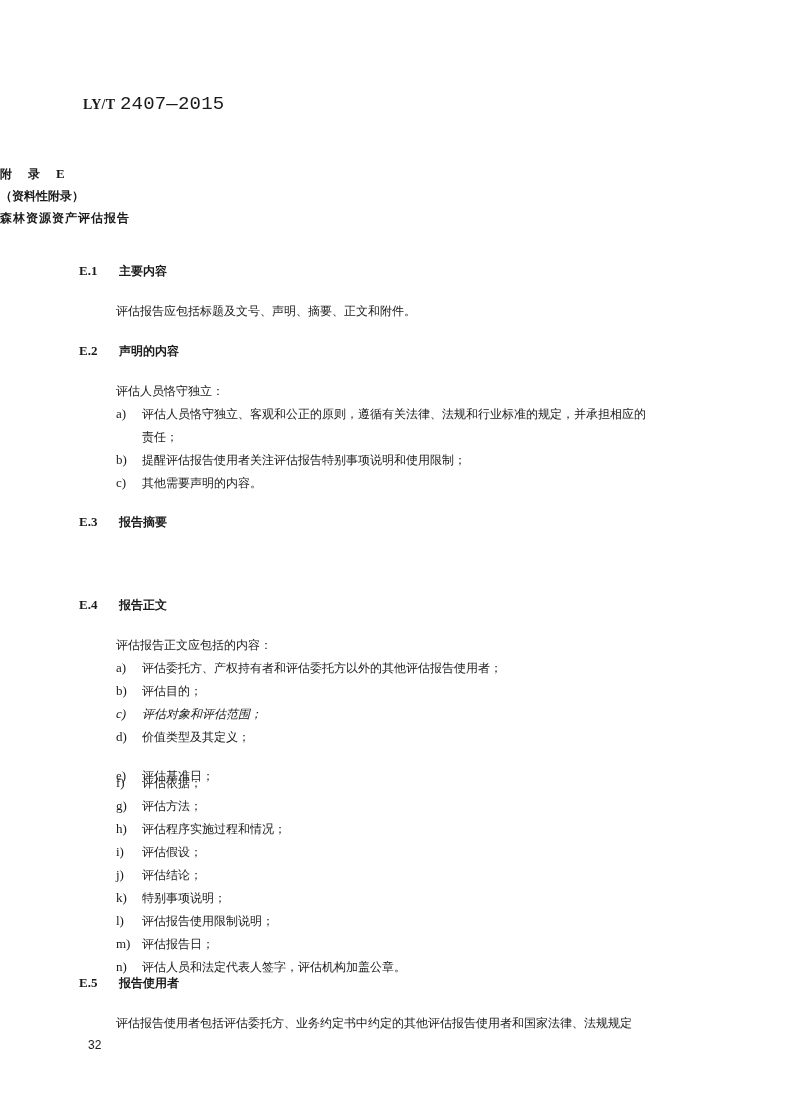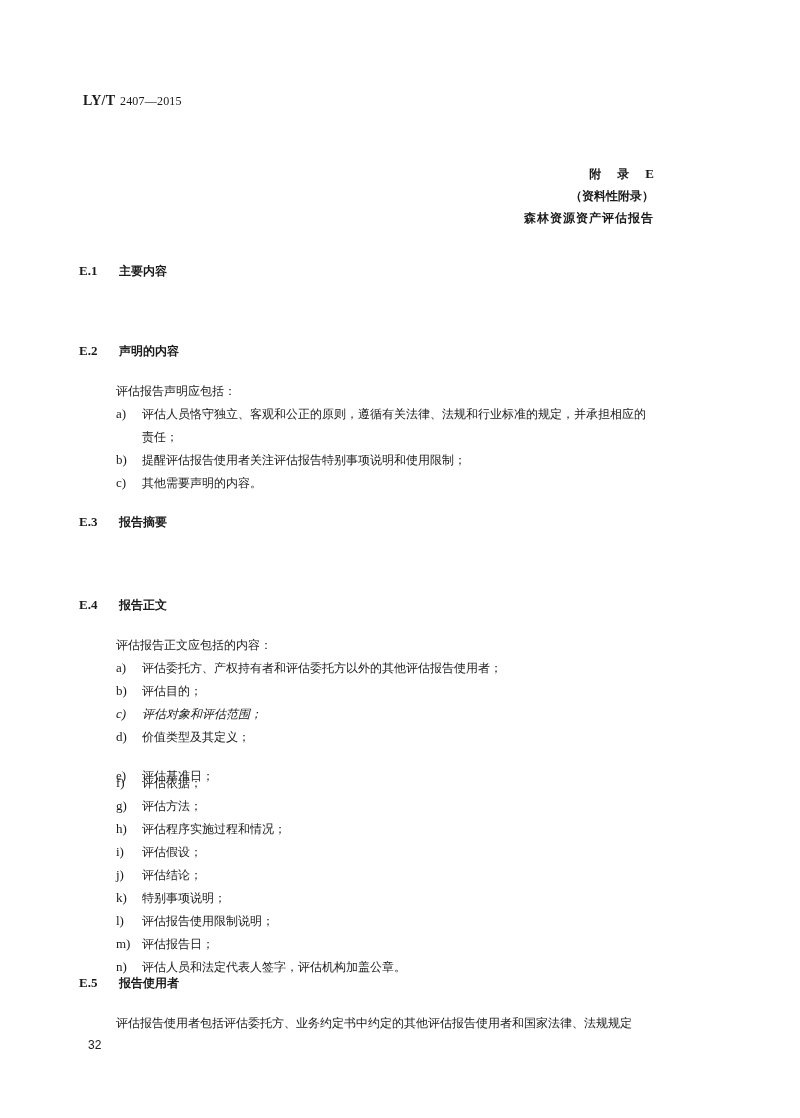--- a/index.html
+++ b/index.html
@@ -27,29 +27,29 @@
       top: 93px;
       font-size: 13px;
       font-weight: bold;
       letter-spacing: 0.2px;
     }
     .std-code .prefix {
       font-family: "Liberation Serif", serif;
       font-size: 14px;
     }
     .std-code .num {
-      font-family: Liberation Serif, serif;
+      font-family: Liberation Mono, monospace;
       font-weight: normal;
-      font-size: 12px;
+      font-size: 19px;
     }
     .appendix-title {
       position: absolute;
       left: 0;
       width: 654px;
-      text-align: right;
+      text-align: left;
       font-weight: bold;
       font-size: 12px;
     }
     .appendix-title.t1 { top: 166px; letter-spacing: 0; }
     .appendix-title.t1 span.gap { display: inline-block; width: 16px; }
     .appendix-title.t2 { top: 188px; }
     .appendix-title.t3 { top: 210px; letter-spacing: 1px; }
     .heading {
       position: absolute;
       left: 79px;
@@ -104,25 +104,26 @@
 
   <div class="appendix-title t1">
     <span>附</span><span class="gap"></span><span>录</span><span class="gap"></span><span style="font-family:'Liberation Serif',serif;font-size:13px;">E</span>
   </div>
   <div class="appendix-title t3">森林资源资产评估报告</div>
   <div class="appendix-title t2">（资料性附录）</div>
 
   <div class="heading" style="top:263px;">
     <span class="num">E.1</span><span>主要内容</span>
   </div>
+  <div class="para" style="top:303px;">评估报告应包括标题及文号、声明、摘要、正文和附件。</div>
 
   <div class="heading" style="top:343px;">
     <span class="num">E.2</span><span>声明的内容</span>
   </div>
-  <div class="para" style="top:383px;">评估报告声明应包括：</div>
+  <div class="para" style="top:383px;">评估人员恪守独立：</div>
   <div class="list-item" style="top:406px;">
     <span class="mark">a)</span><span>评估人员恪守独立、客观和公正的原则，遵循有关法律、法规和行业标准的规定，并承担相应的</span>
   </div>
   <div class="cont" style="top:429px;">责任；</div>
   <div class="list-item" style="top:452px;">
     <span class="mark">b)</span><span>提醒评估报告使用者关注评估报告特别事项说明和使用限制；</span>
   </div>
   <div class="list-item" style="top:475px;">
     <span class="mark">c)</span><span>其他需要声明的内容。</span>
   </div>

